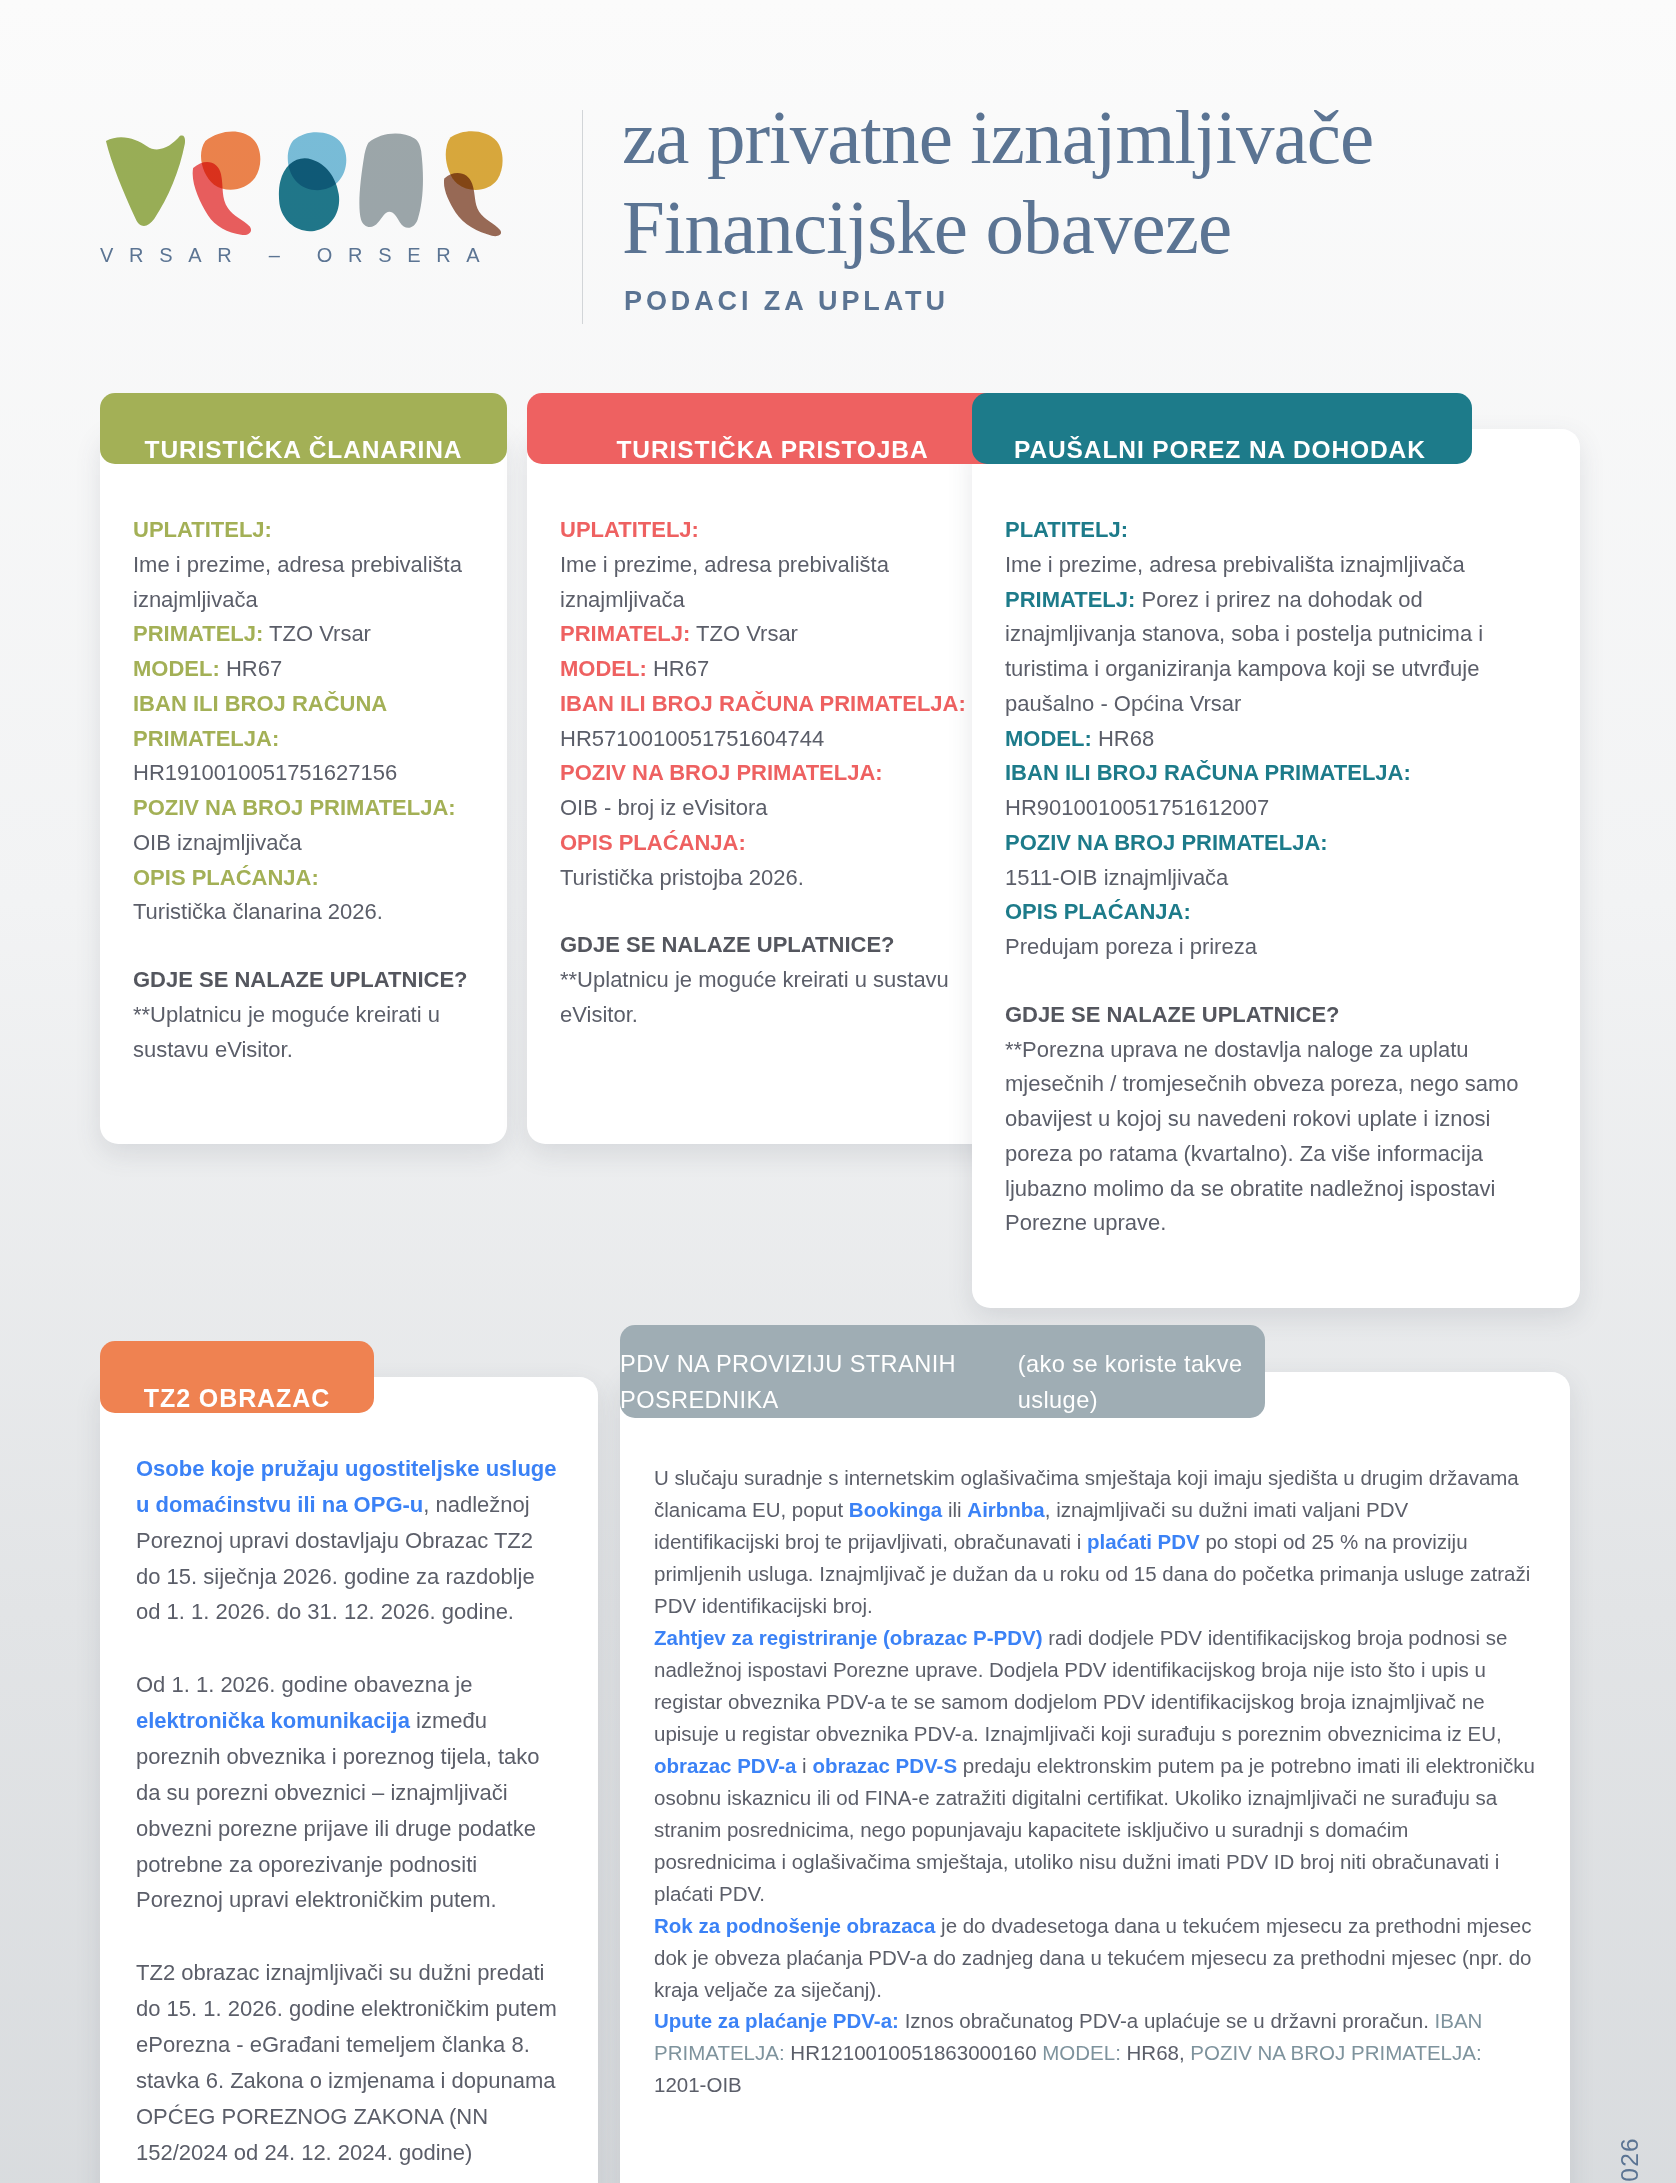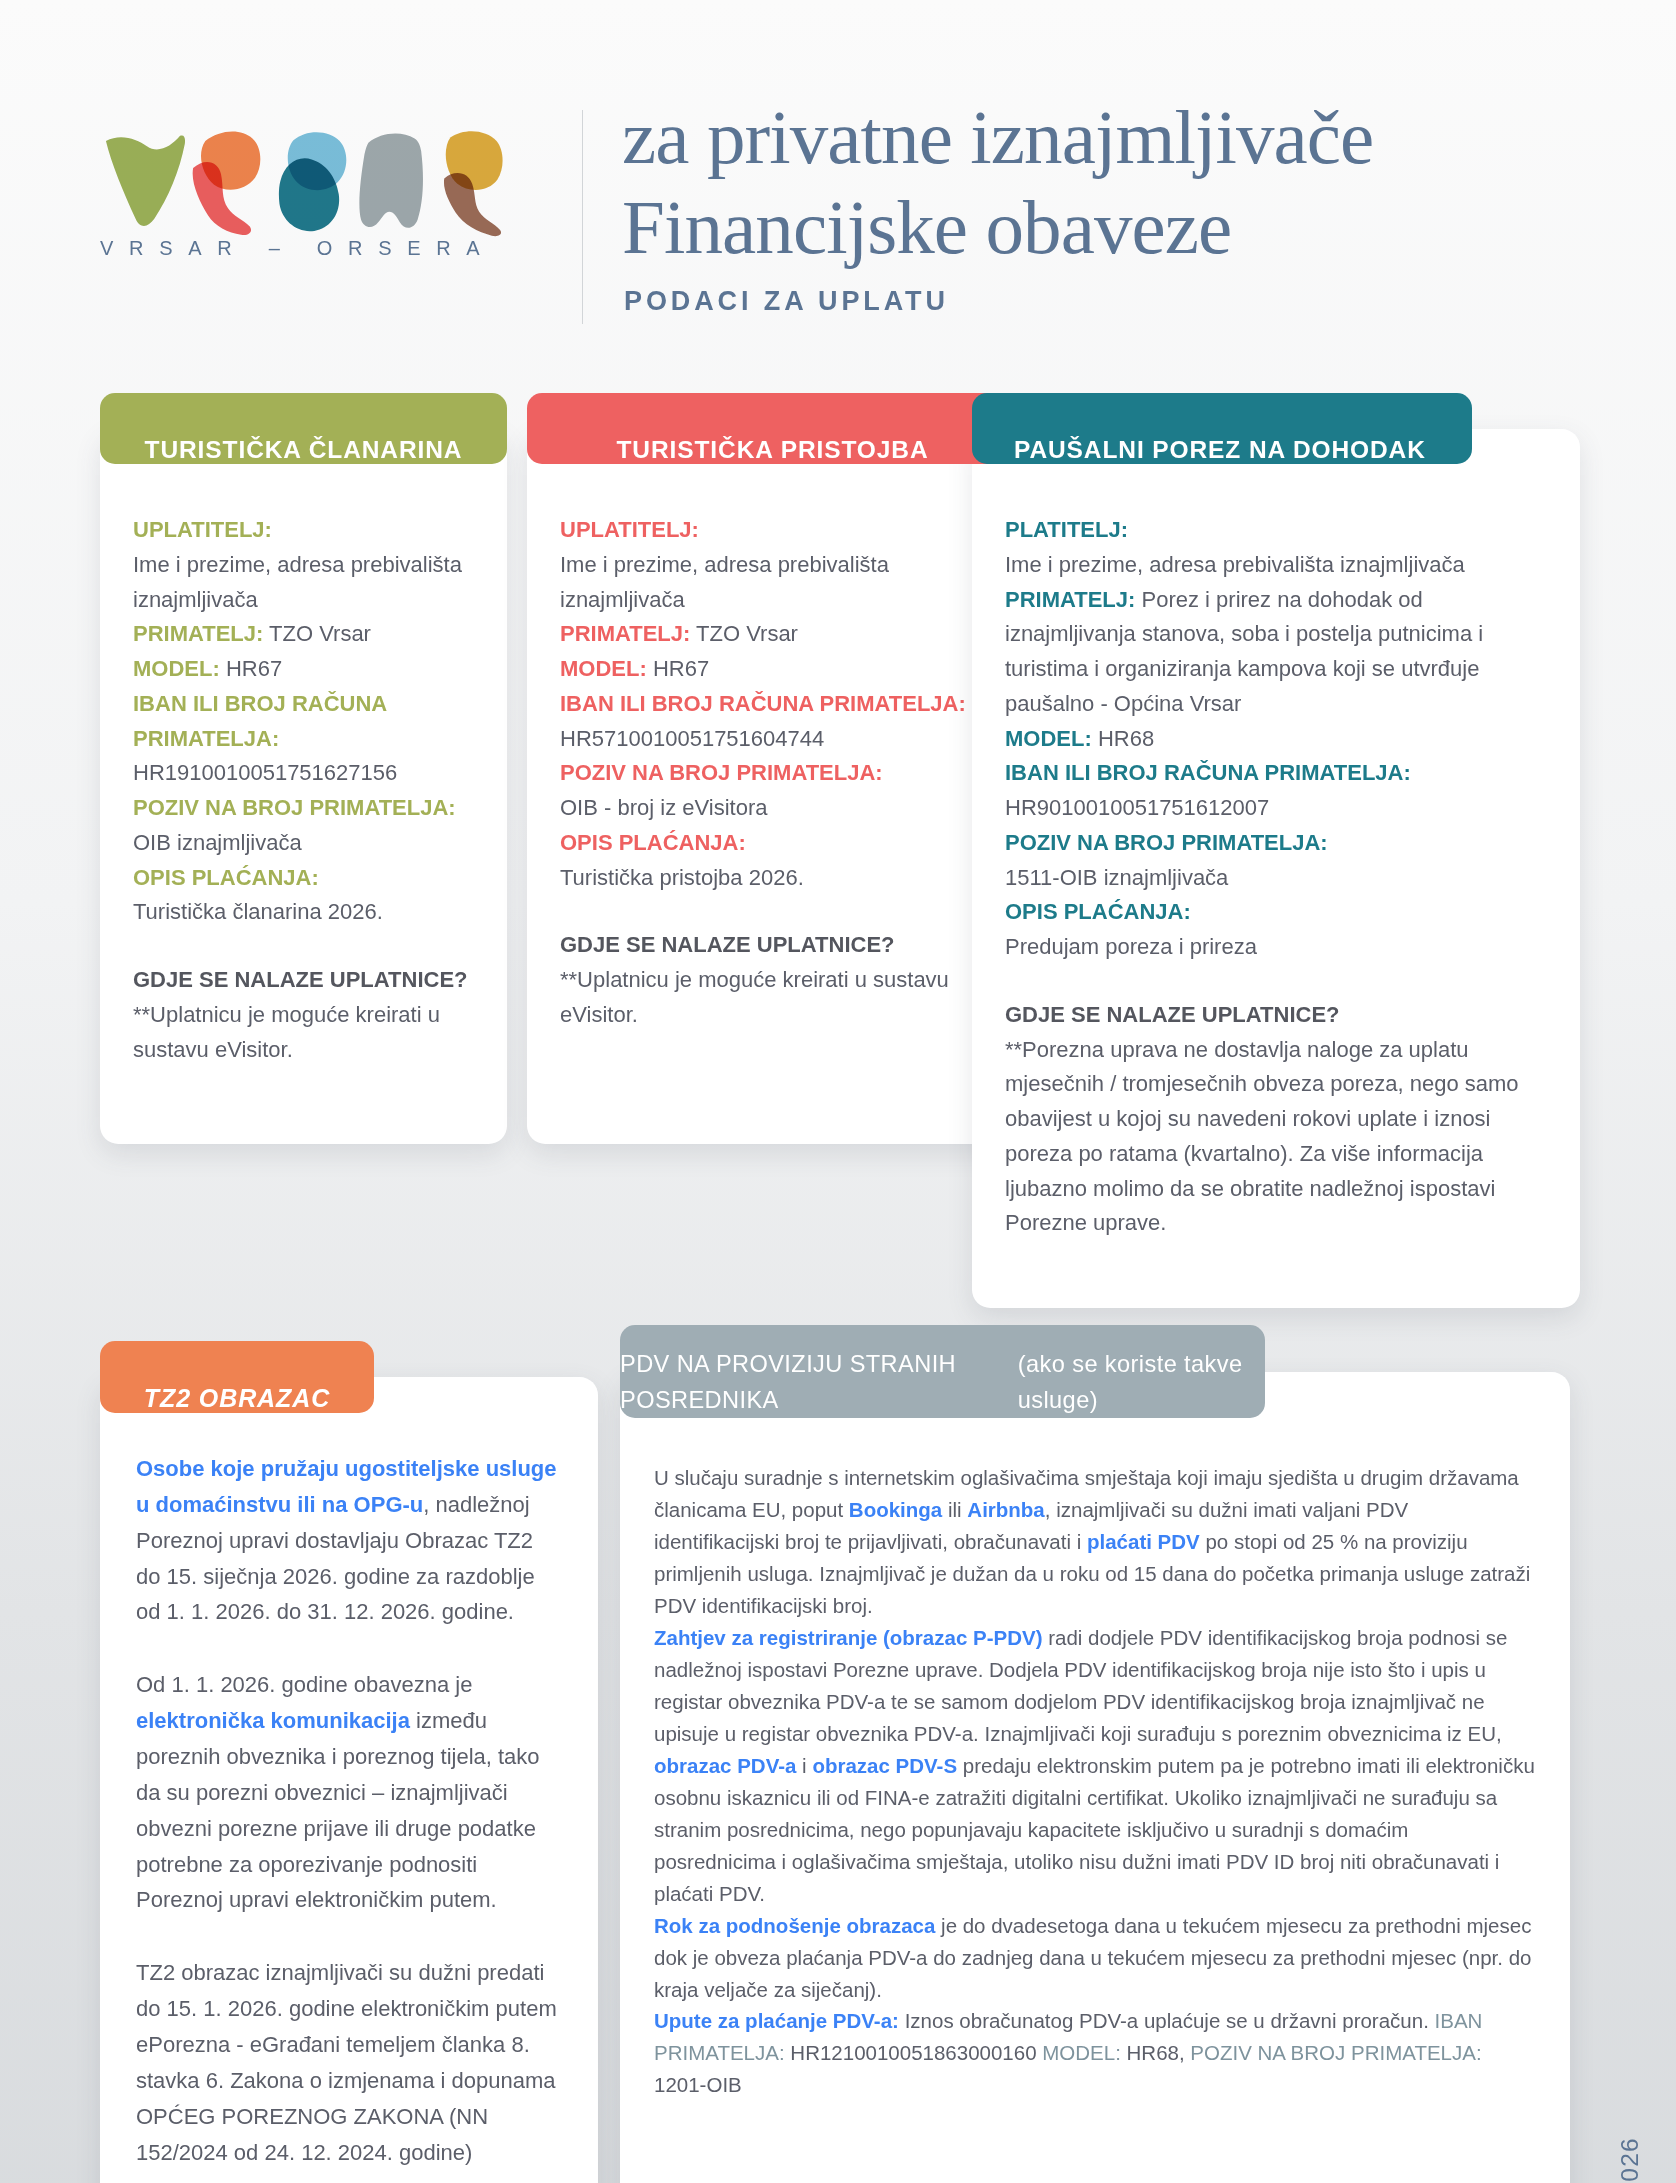--- a/index.html
+++ b/index.html
@@ -4,21 +4,21 @@
 <style>
   html,body{margin:0;padding:0;}
   body{width:1677px;height:2371px;font-family:"Liberation Sans","DejaVu Sans",sans-serif;}
   .page{position:relative;width:1677px;height:2371px;overflow:hidden;
         background:linear-gradient(180deg,#fbfbfb 0%,#f2f3f4 38%,#e2e4e6 68%,#d6d9dc 100%);}
 
   
   .logo-wrap{position:absolute;left:100px;top:128px;width:406px;}
   .logo-wrap svg{display:block;width:406px;height:109px;}
   .logo-wrap svg path{mix-blend-mode:multiply;}
-  .wordmark{margin-top:0;font-size:20px;letter-spacing:15.7px;color:#5b7493;font-weight:500;white-space:nowrap;}
+  .wordmark{margin-top:7px;font-size:20px;letter-spacing:15.7px;color:#5b7493;font-weight:500;white-space:nowrap;}
 
   .divider{position:absolute;left:582px;top:110px;width:1.3px;height:214px;background:#d2d5d8;}
 
   .page-title{position:absolute;left:622px;top:92px;font-family:"Liberation Serif","DejaVu Serif",serif;
               font-size:77px;line-height:1.17;color:#5b7493;letter-spacing:-0.9px;}
   .page-subtitle{position:absolute;left:624px;top:286px;font-size:27px;letter-spacing:3.9px;color:#5b7493;font-weight:600;}
 
   
   .card{position:absolute;top:393px;}
   .card-header{position:relative;z-index:2;height:71px;border-radius:15px;display:flex;align-items:flex-end;
@@ -128,21 +128,21 @@
           <div class="card-row"><span class="lbl" style="color: rgb(29, 123, 138);">IBAN ILI BROJ RAČUNA PRIMATELJA:</span> <span class="val">HR9010010051751612007</span></div>
           <div class="card-row"><span class="lbl" style="color: rgb(29, 123, 138);">POZIV NA BROJ PRIMATELJA:</span> <span class="val">1511-OIB iznajmljivača</span></div>
           <div class="card-row"><span class="lbl" style="color: rgb(29, 123, 138);">OPIS PLAĆANJA:</span> <span class="val">Predujam poreza i prireza</span></div>
           <div class="card-footer-title">GDJE SE NALAZE UPLATNICE?</div>
           <div class="card-footer-text">**Porezna uprava ne dostavlja naloge za uplatu mjesečnih / tromjesečnih obveza poreza, nego samo obavijest u kojoj su navedeni rokovi uplate i iznosi poreza po ratama (kvartalno). Za više informacija ljubazno molimo da se obratite nadležnoj ispostavi Porezne uprave.</div>
         </div>
       </article>
     </div>
 
   <section class="bcard" id="card-tz2">
-    <div class="card-header" style="background: rgb(239, 130, 81); font-style: italic;">
+    <div class="card-header" style="background: rgb(239, 130, 81);">
       <span>TZ2 OBRAZAC</span>
     </div>
     <div class="card-body">
         <p><span class="b">Osobe koje pružaju ugostiteljske usluge u domaćinstvu ili na OPG-u</span><span>, nadležnoj Poreznoj upravi dostavljaju Obrazac TZ2 do 15. siječnja 2026. godine za razdoblje od 1. 1. 2026. do 31. 12. 2026. godine.</span></p>
         <p><span>Od 1. 1. 2026. godine obavezna je </span><span class="b">elektronička komunikacija</span><span> između poreznih obveznika i poreznog tijela, tako da su porezni obveznici – iznajmljivači obvezni porezne prijave ili druge podatke potrebne za oporezivanje podnositi Poreznoj upravi elektroničkim putem.</span></p>
         <p><span>TZ2 obrazac iznajmljivači su dužni predati  do 15. 1. 2026. godine elektroničkim putem ePorezna - eGrađani temeljem članka 8. stavka 6. Zakona o izmjenama i dopunama OPĆEG POREZNOG ZAKONA (NN 152/2024 od 24. 12. 2024. godine)</span></p>
       </div>
   </section>
 
   <section class="bcard" id="card-pdv">

